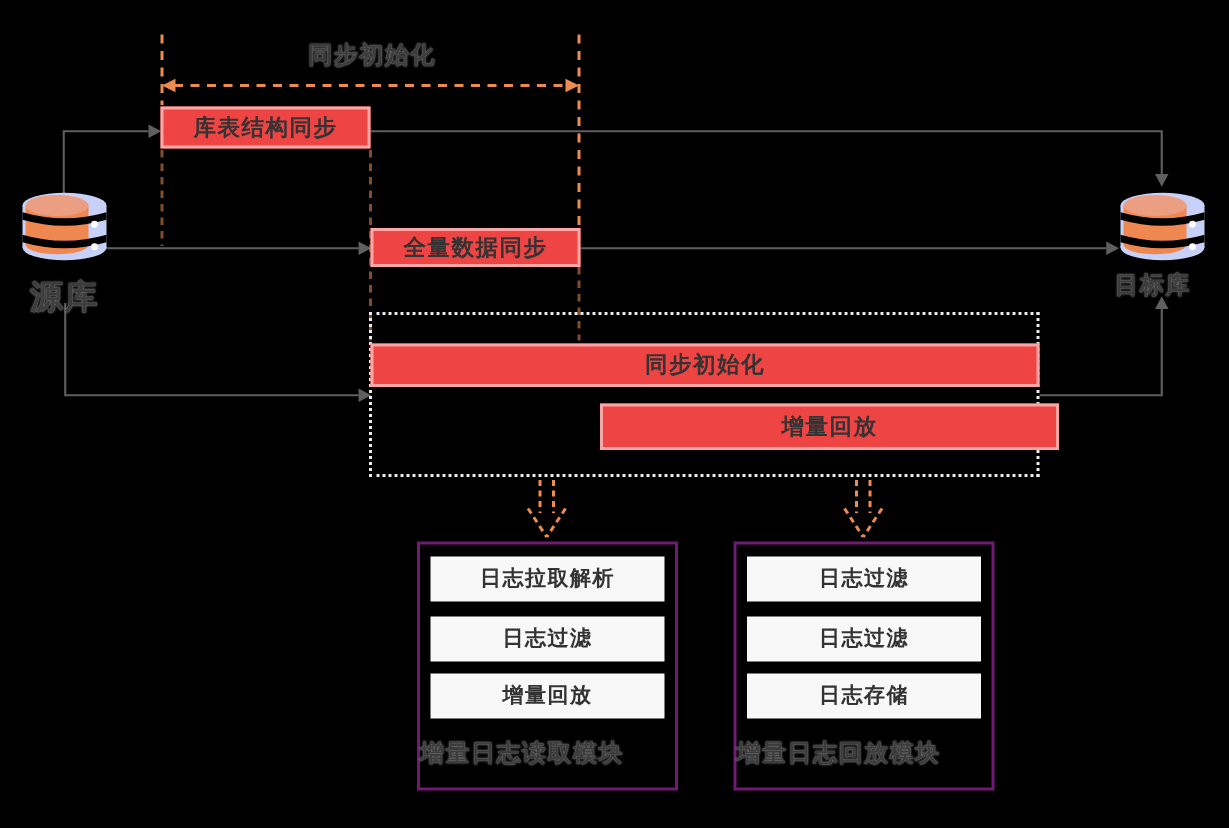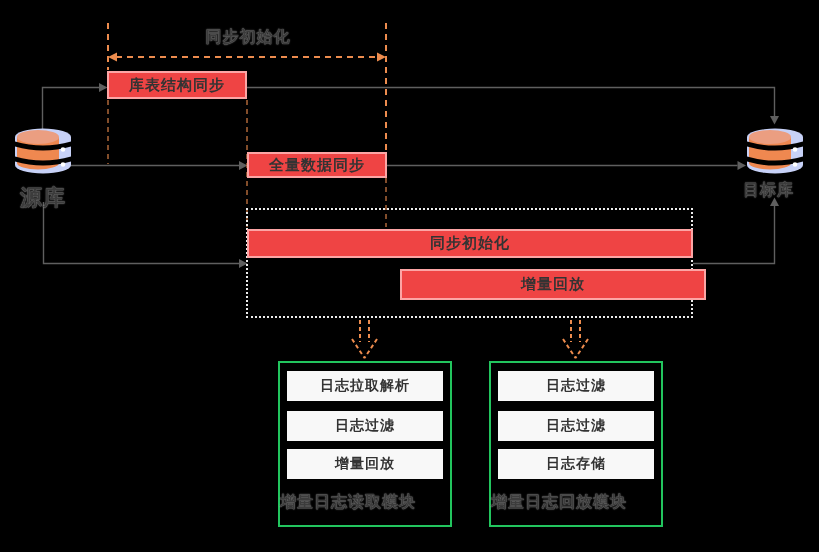--- a/index.html
+++ b/index.html
@@ -14,21 +14,21 @@
     background:#ef4444;border:2px solid #fca5a5;color:#333;
     display:flex;align-items:center;justify-content:center;
     font-size:15px;font-weight:bold;letter-spacing:1px;
   }
   .dotted-wrap{
     position:absolute;z-index:1;box-sizing:border-box;
     border:2px dotted #ececec;background:transparent;
   }
   .module{
     position:absolute;z-index:2;box-sizing:border-box;
-    border:2px solid #22c55e;background:transparent;
+    border:2px solid #701a75;background:transparent;
   }
   .mbox{
     position:absolute;left:7px;width:156px;height:30px;
     background:#f8f8f8;color:#333;
     display:flex;align-items:center;justify-content:center;
     font-size:14px;font-weight:bold;letter-spacing:1px;
   }
   .mtitle{
     position:absolute;left:0;right:0;top:129px;
     font-size:16px;font-weight:bold;letter-spacing:1px;

